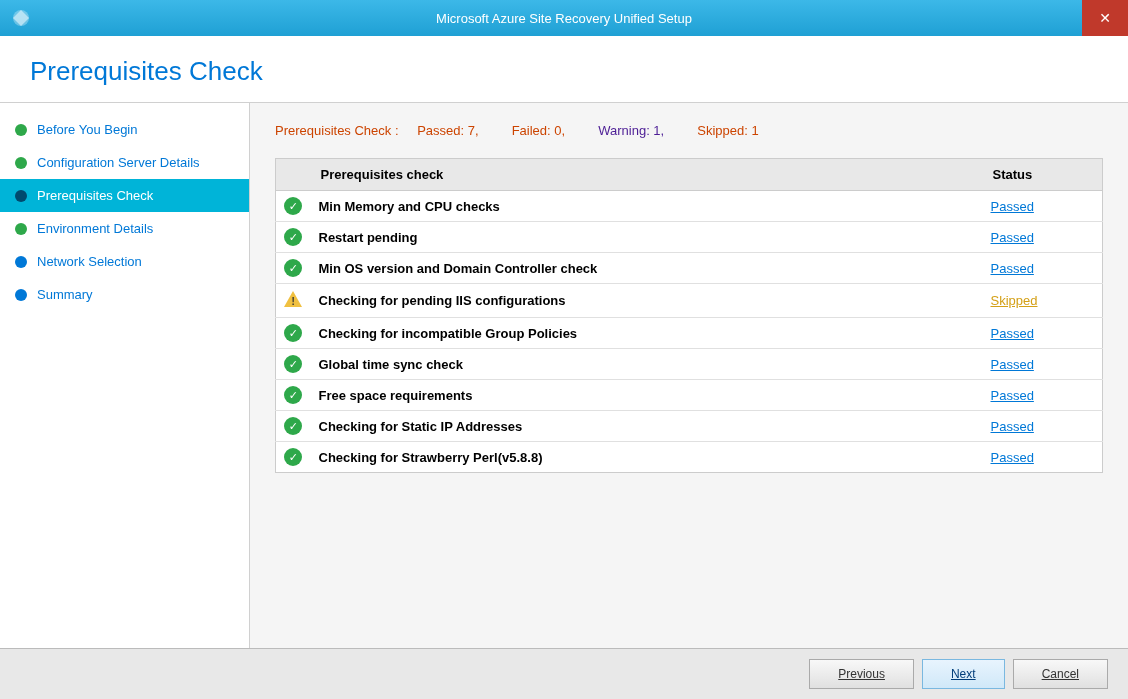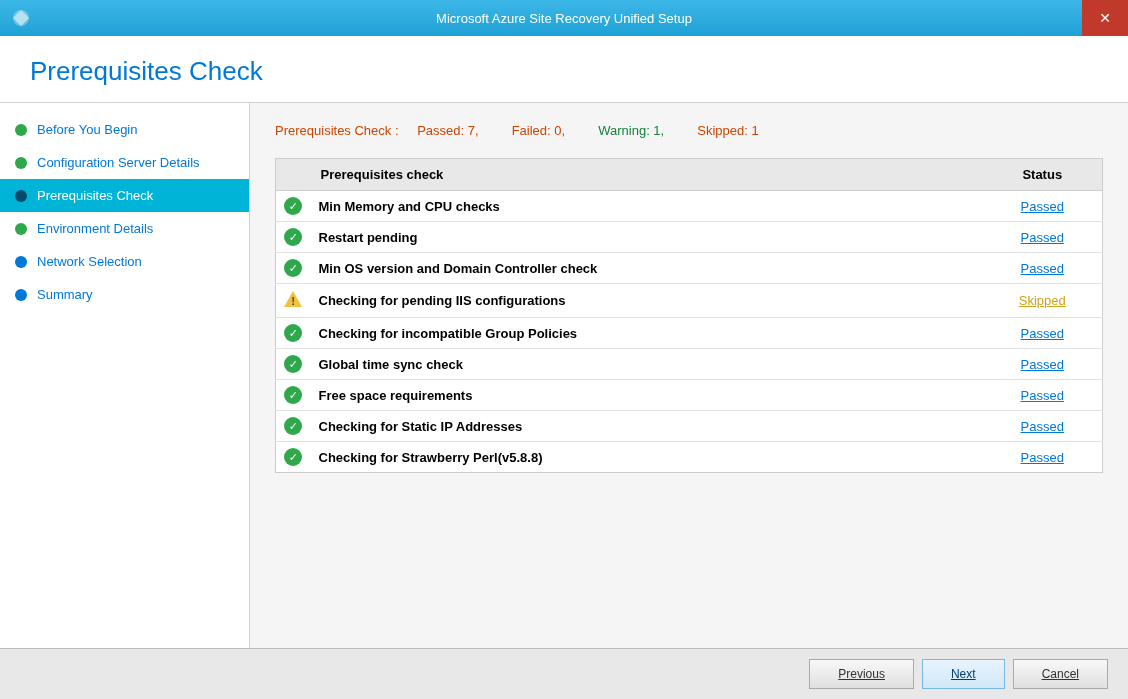--- a/index.html
+++ b/index.html
@@ -139,21 +139,21 @@
       font-size: 13px;
     }
     .check-table td {
       padding: 6px 8px;
       border-bottom: 1px solid #e0e0e0;
       font-size: 13px;
       vertical-align: middle;
     }
     .check-table tr:last-child td { border-bottom: none; }
     .check-table .icon-cell { width: 35px; text-align: center; }
-    .check-table .status-cell { width: 120px; text-align: center; }
+    .check-table .status-cell { width: 120px; }
 
     .status-link { color: #0078d7; text-decoration: underline; cursor: pointer; }
     .status-skipped { color: #d4a017; text-decoration: underline; cursor: pointer; }
 
     .icon-check {
       display: inline-flex;
       align-items: center;
       justify-content: center;
       width: 18px;
       height: 18px;
@@ -260,21 +260,21 @@
       </div>
     </div>
 
     <div class="main-content">
       <div class="prereq-summary">
         <span>Prerequisites Check : </span>
         <span>Passed: 7,</span>
         &nbsp;&nbsp;&nbsp;
         <span>Failed: 0,</span>
         &nbsp;&nbsp;&nbsp;
-        <span style="color:#15803d;">Warning: 1,</span>
+        <span style="color:#4c1d95;">Warning: 1,</span>
         &nbsp;&nbsp;&nbsp;
         <span>Skipped: 1</span>
       </div>
 
 
       <table class="check-table">
         <thead>
           <tr>
             <th class="icon-cell"></th>
             <th>Prerequisites check</th>

